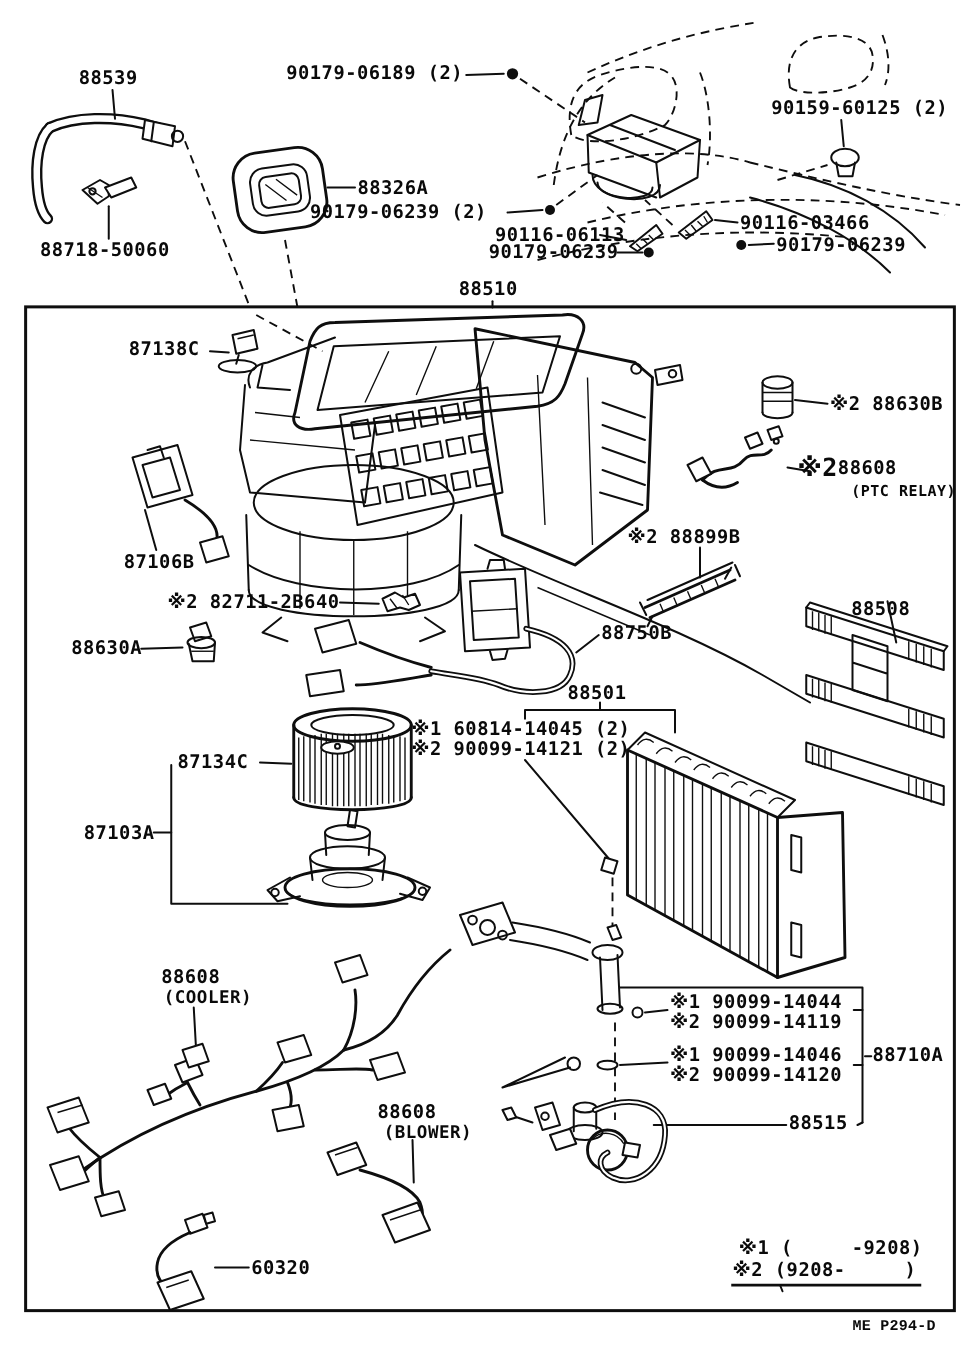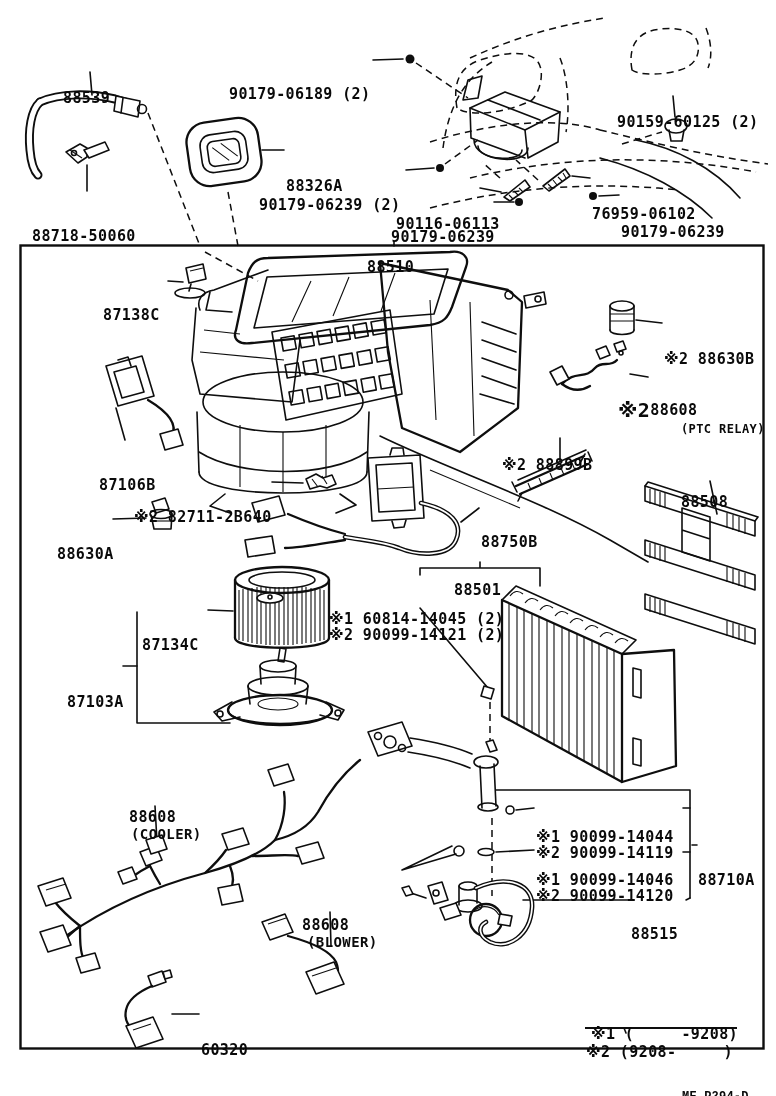--- a/index.html
+++ b/index.html
@@ -1,20 +1,20 @@
 <!DOCTYPE html>
 <html><head>
 <meta charset="utf-8">
 <style>
   html,body{margin:0;padding:0;background:#fff;}
   .stage{position:relative;width:776px;height:1096px;background:#ffffff;overflow:hidden;
          font-family:"DejaVu Sans Mono","DejaVu Sans",monospace;color:#000;}
   svg{position:absolute;left:0;top:0;}
   .lbl{position:absolute;font-weight:bold;font-size:15px;line-height:15px;
-       letter-spacing:0.4px;white-space:pre;color:#0a0a0a;margin-top:36px;}
+       letter-spacing:0.4px;white-space:pre;color:#0a0a0a;}
   .lbl.small{font-size:12px;line-height:12px;}
   .lbl.mid{font-size:14px;line-height:14px;}
   .lbl.plate{font-family:Liberation Mono, monospace;font-size:12px;letter-spacing:0.2px;}
   .mark-big{font-size:20px;line-height:15px;vertical-align:-2px;}
   
   .s  {stroke:#0e0e0e;fill:none;stroke-width:1.6;stroke-linecap:round;stroke-linejoin:round;}
   .s2 {stroke:#0e0e0e;fill:none;stroke-width:2.3;stroke-linecap:round;stroke-linejoin:round;}
   .thin{stroke:#0e0e0e;fill:none;stroke-width:1.1;}
   .dash{stroke:#0e0e0e;fill:none;stroke-width:1.5;stroke-dasharray:7 5;}
   .tube{stroke:#0e0e0e;fill:none;stroke-width:9;stroke-linecap:round;}
@@ -377,37 +377,37 @@
   <g>
     <path d="M585,1028 L737,1028" stroke="#0e0e0e" stroke-width="2.2" fill="none"></path>
     <path class="s" d="M624,1028 L626,1033"></path>
   </g>
 </svg>
 
 <div class="lbl" style="left:63px;top:55px">88539</div>
 <div class="lbl" style="left:32px;top:193px">88718-50060</div>
 <div class="lbl" style="left:229px;top:51px">90179-06189 (2)</div>
 <div class="lbl" style="left:286px;top:143px">88326A</div>
-<div class="lbl" style="left:259px;top:162px">90179-06239 (2)</div>
+<div class="lbl" style="left:248px;top:162px">90179-06239 (2)</div>
 <div class="lbl" style="left:617px;top:79px">90159-60125 (2)</div>
-<div class="lbl" style="left:592px;top:171px">76959-06102</div>
+<div class="lbl" style="left:592px;top:171px">90116-03466</div>
 <div class="lbl" style="left:621px;top:189px">90179-06239</div>
 <div class="lbl" style="left:396px;top:181px">90116-06113</div>
 <div class="lbl" style="left:391px;top:194px">90179-06239</div>
 
 <div class="lbl" style="left:367px;top:224px">88510</div>
 <div class="lbl" style="left:103px;top:272px">87138C</div>
 <div class="lbl" style="left:99px;top:442px">87106B</div>
 <div class="lbl" style="left:664px;top:316px">※2 88630B</div>
 
-<div class="lbl" style="left:618px;top:367px"><span class="mark-big">※2</span><span>88608</span></div>
+<div class="lbl" style="left:638px;top:367px"><span class="mark-big">※2</span><span>88608</span></div>
 <div class="lbl small" style="left:681px;top:387px">(PTC RELAY)</div>
 
 <div class="lbl" style="left:502px;top:422px">※2 88899B</div>
-<div class="lbl" style="left:681px;top:459px">88508</div>
+<div class="lbl" style="left:681px;top:480px">88508</div>
 <div class="lbl" style="left:134px;top:474px">※2 82711-2B640</div>
 <div class="lbl" style="left:57px;top:511px">88630A</div>
 <div class="lbl" style="left:481px;top:499px">88750B</div>
 <div class="lbl" style="left:454px;top:547px">88501</div>
 <div class="lbl" style="left:329px;top:576px">※1 60814-14045 (2)</div>
 <div class="lbl" style="left:329px;top:592px">※2 90099-14121 (2)</div>
 <div class="lbl" style="left:142px;top:602px">87134C</div>
 <div class="lbl" style="left:67px;top:659px">87103A</div>
 
 <div class="lbl" style="left:129px;top:774px">88608</div>

